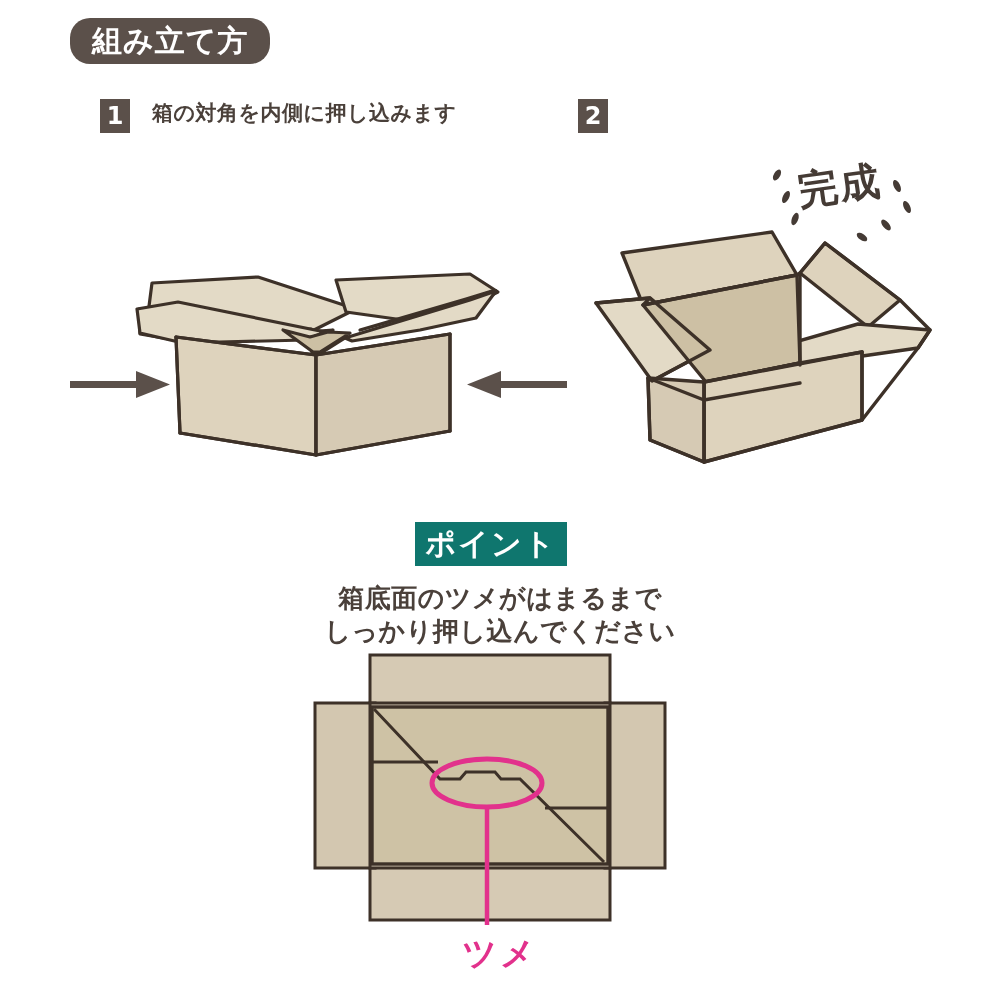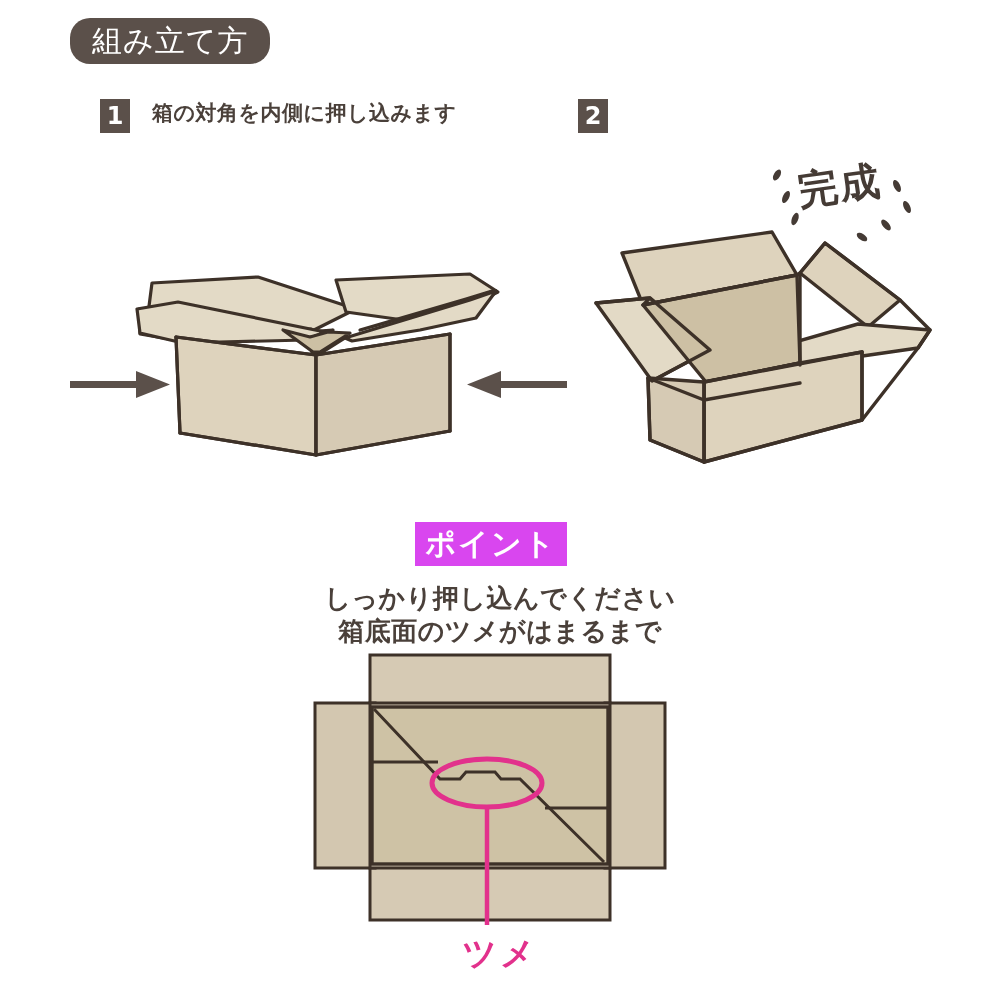--- a/index.html
+++ b/index.html
@@ -29,21 +29,21 @@
     left: 70px;
     top: 18px;
     height: 46px;
     padding: 0 22px;
     display: flex;
     align-items: center;
     background: #5b504a;
     border-radius: 20px;
     color: #ffffff;
     font-size: 30px;
-    font-weight: 400;
+    font-weight: 700;
     letter-spacing: 1px;
     line-height: 1;
   }
 
   
   .step-num {
     position: absolute;
     width: 30px;
     height: 34px;
     background: #5b504a;
@@ -70,21 +70,21 @@
     white-space: nowrap;
   }
 
   
   .point-badge {
     position: absolute;
     left: 415px;
     top: 522px;
     width: 152px;
     height: 44px;
-    background: #d946ef;
+    background: #0f766e;
     color: #ffffff;
     font-size: 30px;
     font-weight: 700;
     display: flex;
     align-items: center;
     justify-content: center;
     letter-spacing: 2px;
     line-height: 1;
   }
 
@@ -249,19 +249,19 @@
       </g>
 
       <ellipse cx="487" cy="783" rx="55" ry="24" fill="none" stroke="#e2318c" stroke-width="5"></ellipse>
       <line x1="487" y1="807" x2="487" y2="925" stroke="#e2318c" stroke-width="4.5"></line>
     </g>
   </svg>
 
   <div class="point-badge">ポイント</div>
 
   <div class="point-text">
+    <span>箱底面のツメがはまるまで</span>
     <span>しっかり押し込んでください</span>
-    <span>箱底面のツメがはまるまで</span>
   </div>
 
   <div class="tsume-label">ツメ</div>
 
 </div>
 
 </body></html>

